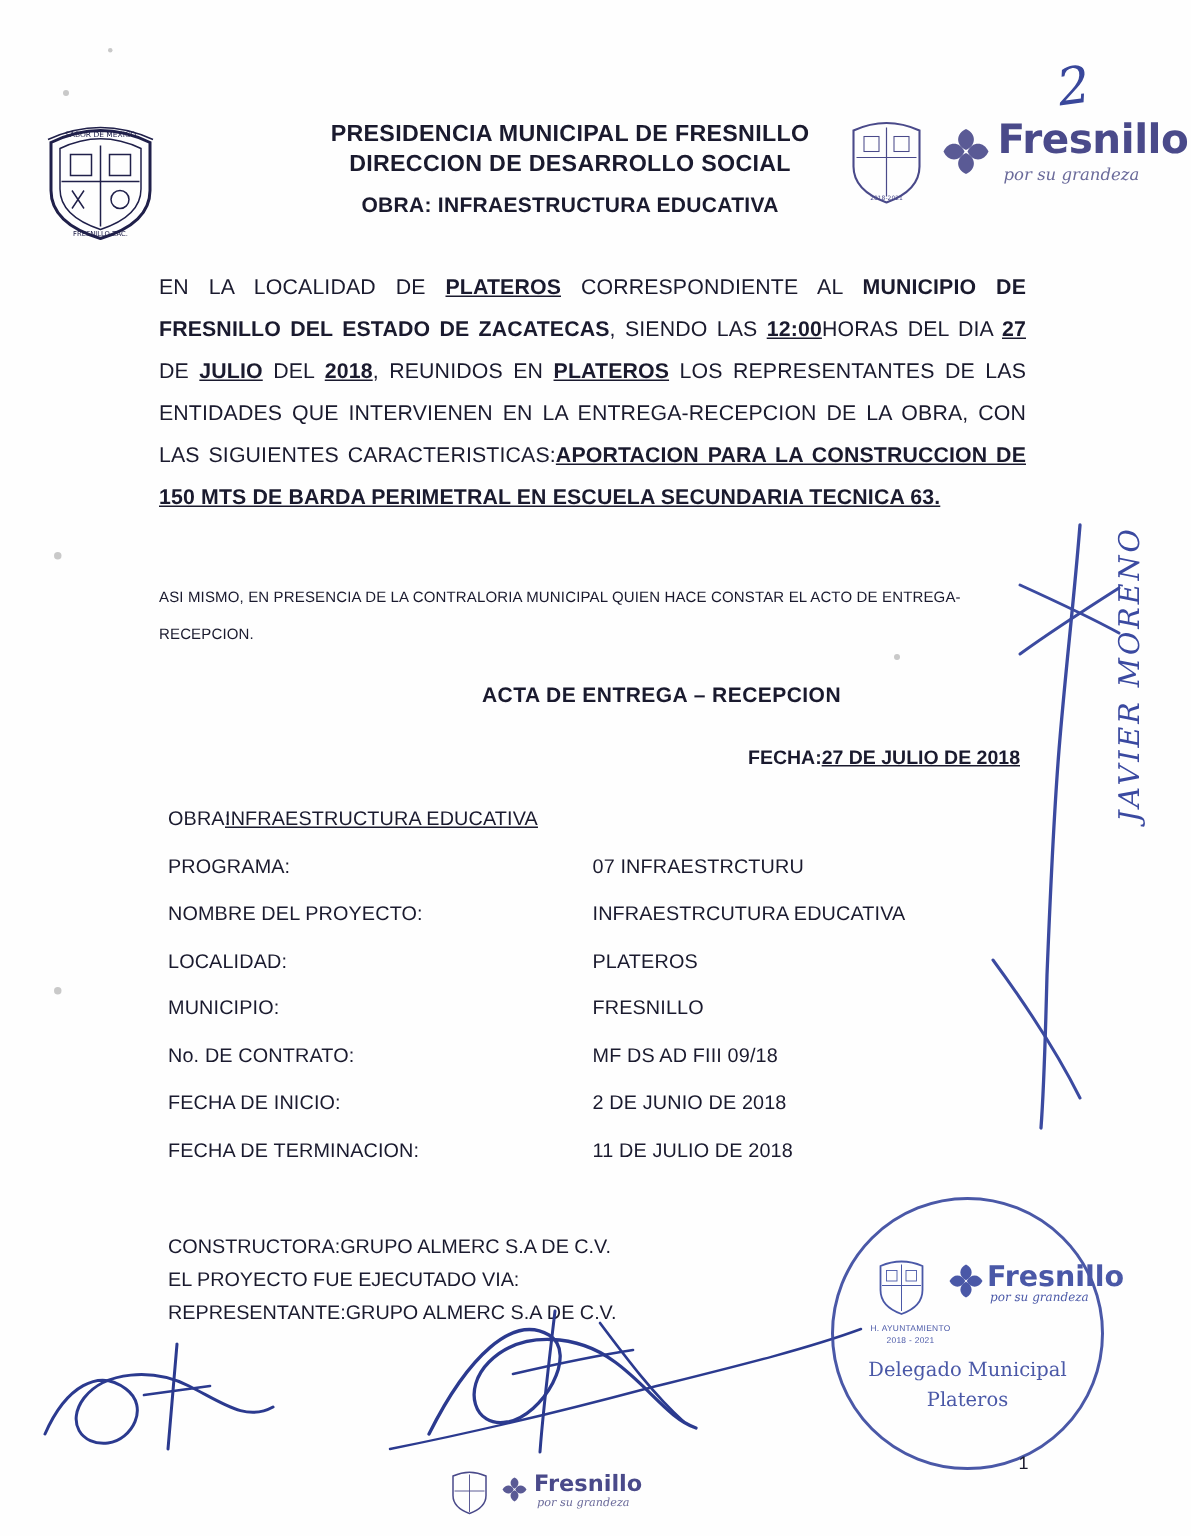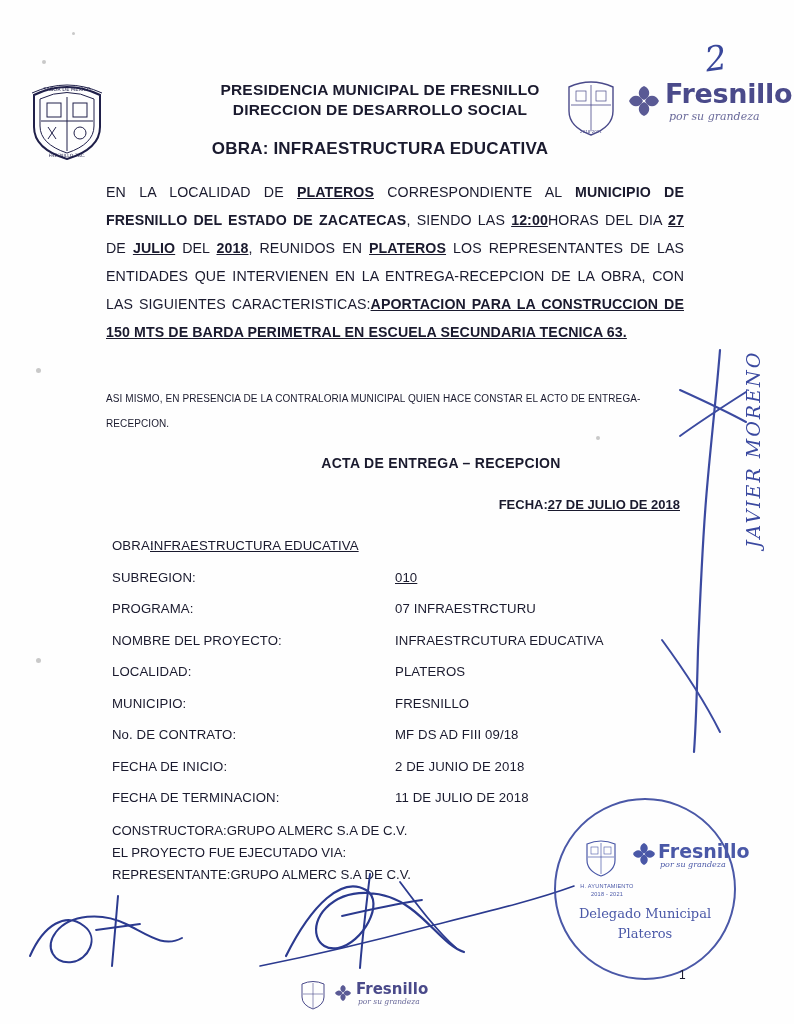--- a/index.html
+++ b/index.html
@@ -51,23 +51,23 @@
     letter-spacing: .2px;
     line-height: 20px;
   }
   .header-text .l2 {
     font-size: 15.5px;
     font-weight: bold;
     letter-spacing: .2px;
     line-height: 20px;
   }
   .header-text .l3 {
-    font-size: 17px;
-    font-weight: bold;
-    margin-top: 19px;
+    font-size: 14px;
+    font-weight: bold;
+    margin-top: 8px;
     letter-spacing: .2px;
   }
   .brand-right {
     position: absolute;
     left: 565px;
     top: 0px;
     width: 200px;
     height: 80px;
   }
   .brand-crest {
@@ -394,24 +394,20 @@
   <div class="fecha-line">
     <span>FECHA:</span><span class="u">27 DE JULIO DE 2018</span>
   </div>
 
   <div class="data-list">
     <div class="data-row first">
       <span class="k">OBRA:</span>
       <span class="v">INFRAESTRUCTURA EDUCATIVA</span>
     </div>
     <div class="data-row">
-      <span class="k">SUBREGION:</span>
-      <span class="v u">010</span>
-    </div>
-    <div class="data-row">
       <span class="k">PROGRAMA:</span>
       <span class="v">07 INFRAESTRCTURU</span>
     </div>
     <div class="data-row">
       <span class="k">NOMBRE DEL PROYECTO:</span>
       <span class="v">INFRAESTRCUTURA EDUCATIVA</span>
     </div>
     <div class="data-row">
       <span class="k">LOCALIDAD:</span>
       <span class="v">PLATEROS</span>

